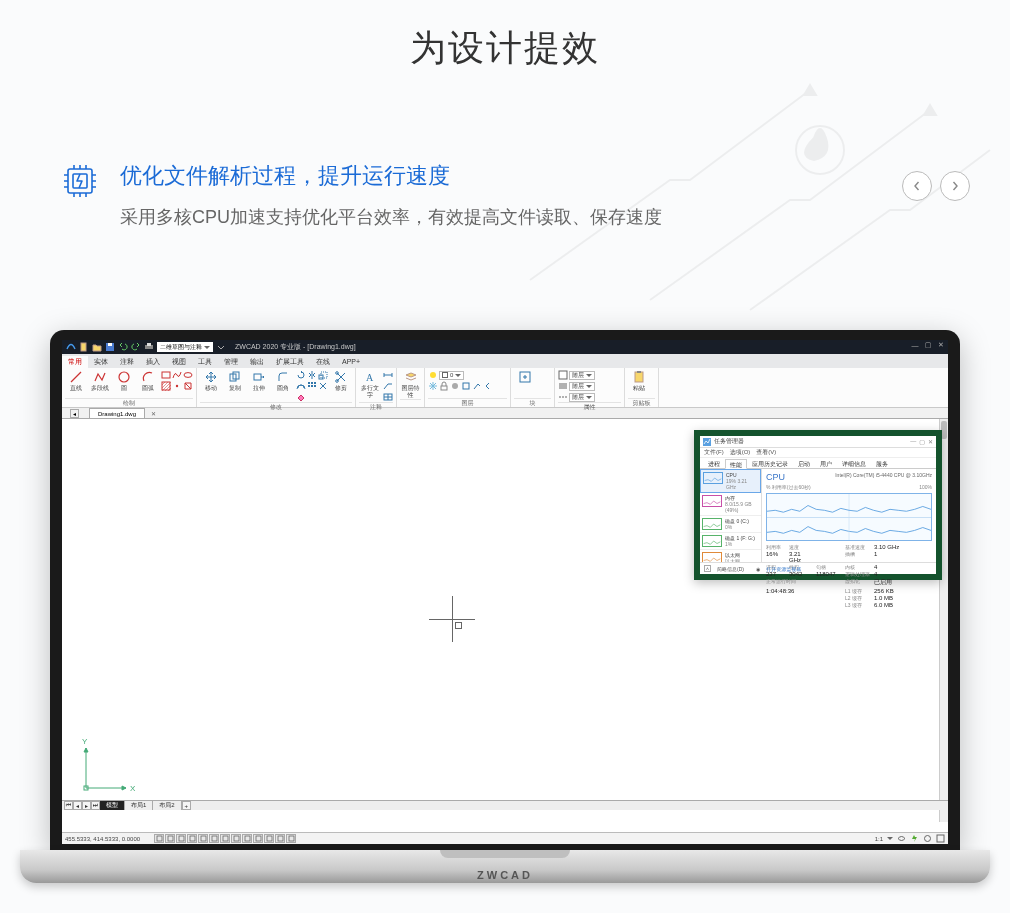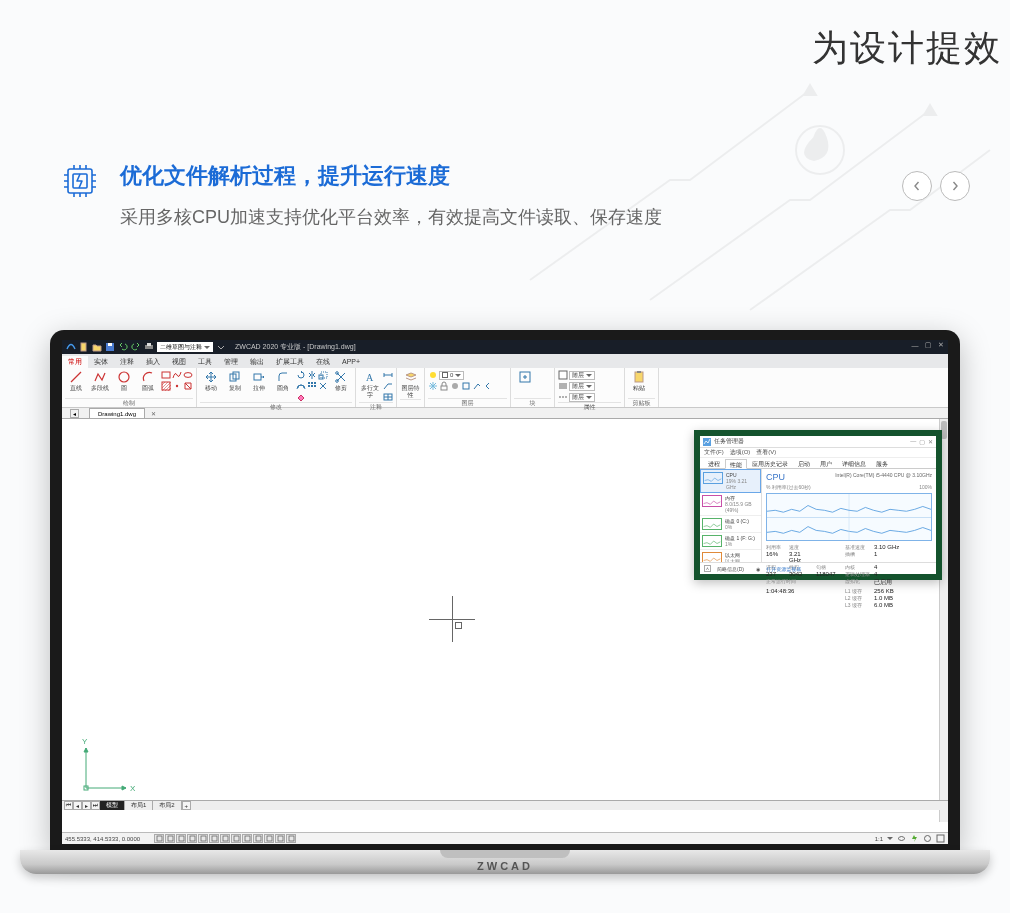--- a/index.html
+++ b/index.html
@@ -2,35 +2,35 @@
 <html><head>
 <meta charset="utf-8">
 <style>
 * { box-sizing: border-box; margin: 0; padding: 0; }
 body { font-family: "Microsoft YaHei", sans-serif; background: #fafbfc; width: 1010px; height: 913px; overflow: hidden; position: relative; }
 
 
 .bg-deco { position:absolute; right:0; top:60px; width:500px; height:260px; opacity:0.05; pointer-events:none; }
 .bg-deco svg { width:100%; height:100%; }
 
-.page-title { font-size: 36px; color:#333; text-align:right; padding:24px 8px 8px; font-weight:400; letter-spacing:2px; }
+.page-title { font-size: 36px; color:#333; text-align:center; padding:24px 8px 8px; font-weight:400; letter-spacing:2px; }
 
 .feature-row { display:flex; align-items:flex-start; gap:20px; padding:80px 60px 0 60px; position:relative; }
 .feature-icon { width:40px; height:40px; flex:0 0 40px; }
-.feature-text h2 { font-size:22px; color:#1b6bd6; font-weight:700; margin-bottom:14px; }
+.feature-text h2 { font-size:22px; color:#1b6bd6; font-weight:400; margin-bottom:14px; }
 .feature-text p { font-size:18px; color:#666; }
 
 .nav-arrows { position:absolute; right:40px; top:90px; display:flex; gap:8px; }
 .nav-arrow { width:30px; height:30px; border:1px solid #bbb; border-radius:50%; display:flex; align-items:center; justify-content:center; color:#888; font-size:14px; cursor:pointer; background:#fff; }
 
 
 .laptop { position:absolute; left:50px; top:330px; width:910px; }
 .laptop-screen { width:910px; height:520px; background:#1a1a1a; border-radius:14px 14px 0 0; padding:10px 12px 6px 12px; box-shadow:0 8px 30px rgba(0,0,0,.25); }
 .laptop-inner { width:100%; height:100%; background:#fff; position:relative; overflow:hidden; font-size:7px; }
-.laptop-base { width:970px; height:24px; background:linear-gradient(#e8e8e8,#c9c9c9 60%,#999); margin-left:-30px; border-radius:0 0 16px 16px; position:relative; box-shadow:0 4px 10px rgba(0,0,0,.2); }
+.laptop-base { width:970px; height:33px; background:linear-gradient(#e8e8e8,#c9c9c9 60%,#999); margin-left:-30px; border-radius:0 0 16px 16px; position:relative; box-shadow:0 4px 10px rgba(0,0,0,.2); }
 .laptop-base .notch { position:absolute; left:50%; top:0; transform:translateX(-50%); width:130px; height:8px; background:#bfbfbf; border-radius:0 0 8px 8px; }
 .laptop-brand { position:absolute; left:50%; bottom:2px; transform:translateX(-50%); font-size:11px; letter-spacing:3px; color:#555; font-weight:600; }
 
 
 .cad-titlebar { height:14px; background:#181e28; display:flex; align-items:center; color:#c7c7c7; font-size:7px; padding:0 4px; gap:3px; position:relative; }
 .cad-titlebar .qat-icon { width:10px; height:10px; display:inline-block; }
 .cad-titlebar .qat-icon svg{width:100%;height:100%}
 .cad-titlebar .combo { background:#fff; color:#000; padding:0 3px; height:10px; line-height:10px; font-size:6px; display:inline-flex; align-items:center; gap:2px; }
 .cad-titlebar .win-title { margin-left:6px; }
 .cad-titlebar .win-btns { position:absolute; right:2px; top:0; display:flex; gap:3px; }

